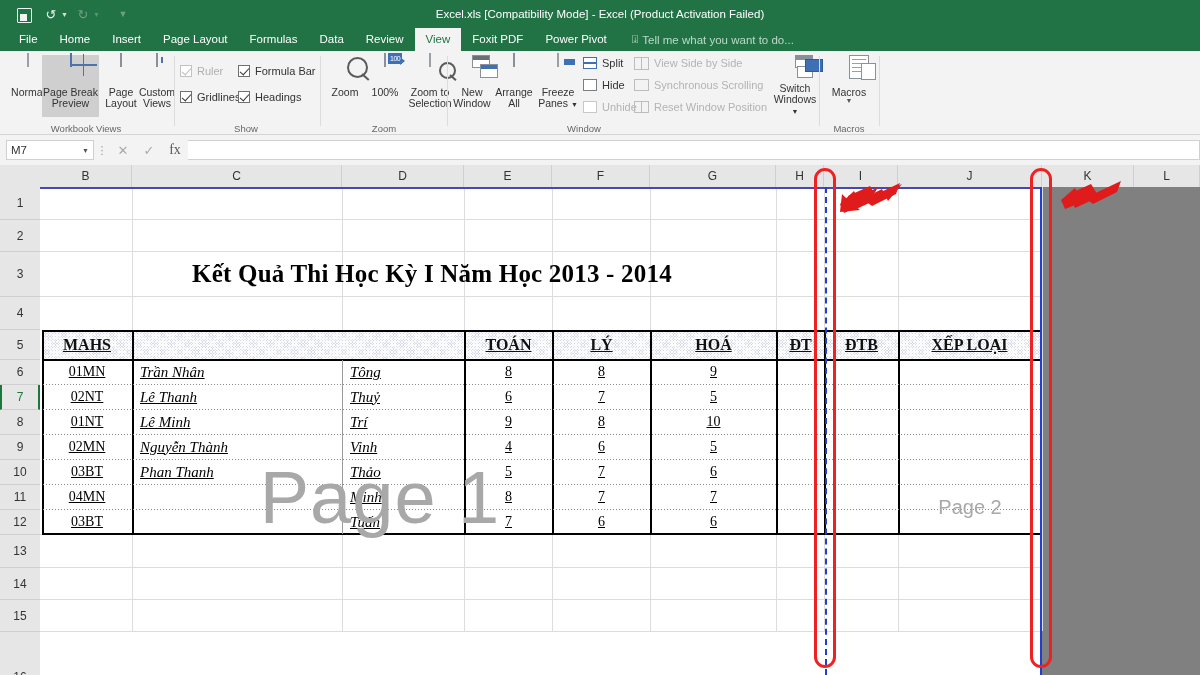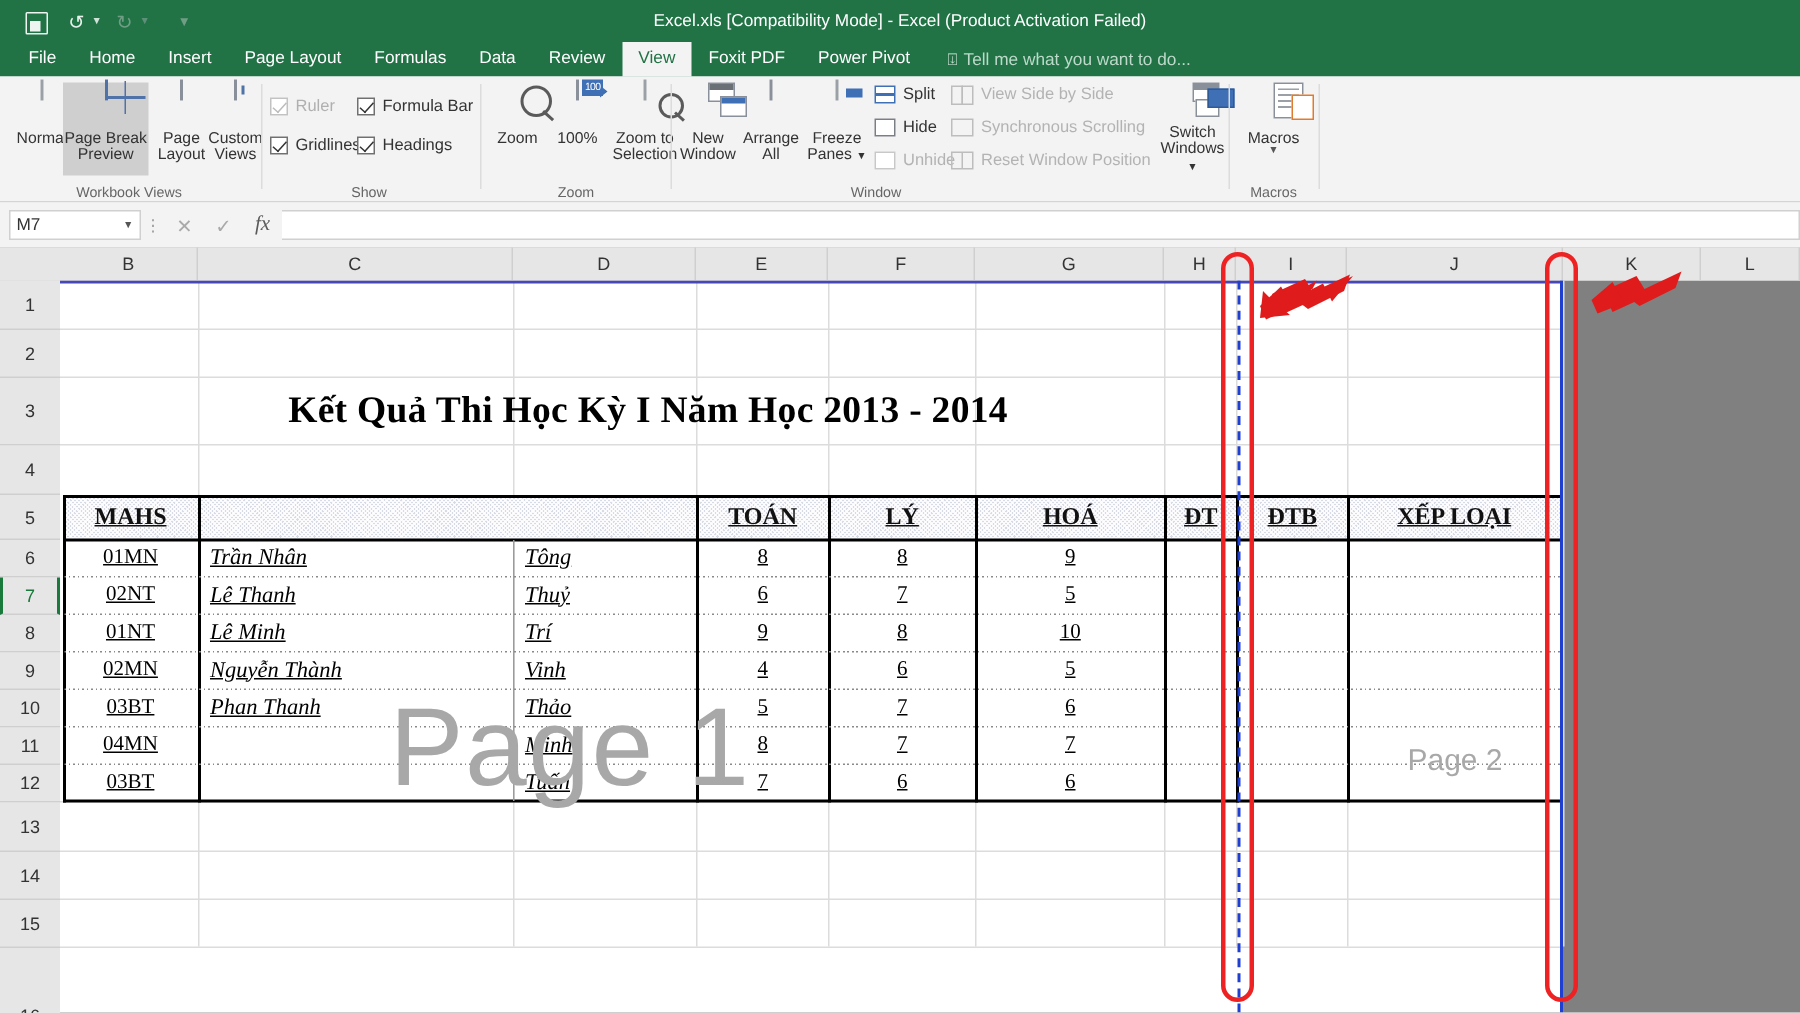--- a/index.html
+++ b/index.html
@@ -170,21 +170,21 @@
     display: flex; align-items: center;
   }
   .namebox {
     margin-left: 6px; width: 88px; height: 20px; background: #fff; border: 1px solid #d0d0d0;
     display: flex; align-items: center; padding: 0 4px; font-size: 11.5px; color: #333;
   }
   .namebox .nb-caret { margin-left: auto; font-size: 7px; color: #555; }
   .dots { width: 16px; text-align: center; color: #9a9a9a; font-size: 11px; letter-spacing: 0; }
   .fb-btns { display: flex; align-items: center; gap: 0px; }
   .fb-btn { width: 26px; text-align: center; font-size: 13px; color: #a9a9a9; }
-  .fb-btn.fx { font-style: italic; font-family: "Liberation Serif", serif; color: #5a5a5a; font-size: 14px; }
+  .fb-btn.fx { font-family: "Liberation Serif", serif; color: #5a5a5a; font-size: 14px; }
   .fb-input {
     flex: 1; height: 20px; background: #fff; border: 1px solid #d0d0d0; border-left: none;
     margin-right: 0px; font-size: 11.5px; color: #222; padding: 0 4px; line-height: 18px;
   }
 
   
   .gridwrap { position: absolute; left: 0; top: 165px; width: 1200px; height: 510px; background: #808080; }
   .colhdr { position: absolute; left: 0; top: 0; height: 22px; width: 1200px; background: #e6e6e6; }
   .ch {
     position: absolute; top: 0; height: 22px; line-height: 22px; text-align: center;

